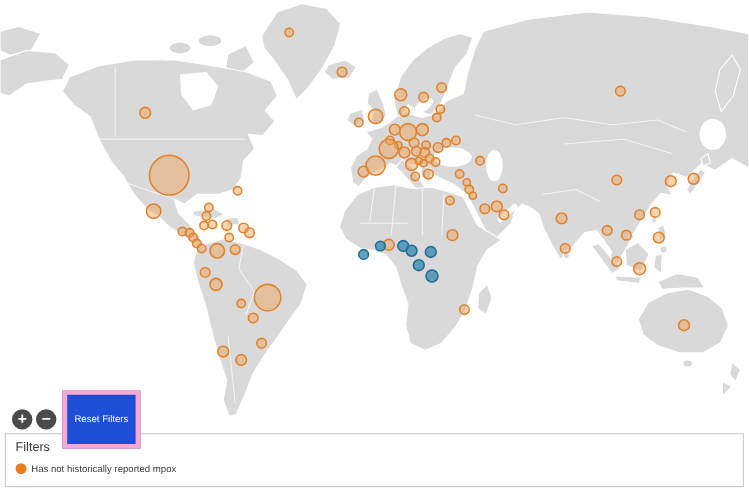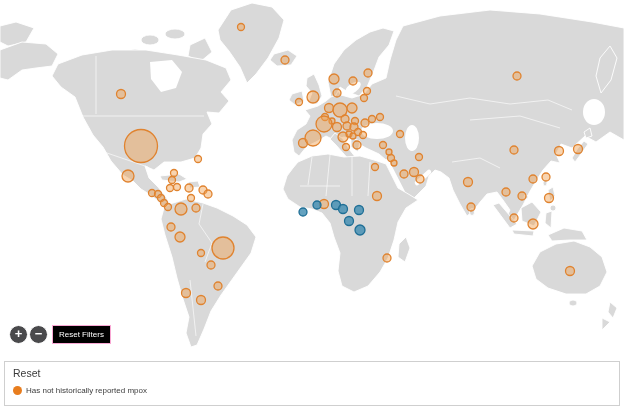--- a/index.html
+++ b/index.html
@@ -13,22 +13,22 @@
   .sea{fill:#ffffff;stroke:none}
   .sea-line{fill:none;stroke:#ffffff;stroke-linecap:round}
   .border{fill:none;stroke:#ffffff;stroke-width:0.7;opacity:.9}
   .controls{position:absolute;left:9px;top:325px;display:flex;align-items:center;z-index:5}
   .zoom-btn{
     width:17px;height:17px;border-radius:50%;background:#4a4a4c;color:#fff;
     border:1px solid #ffffff;text-align:center;font-size:13px;font-weight:bold;
     line-height:15px;margin-right:1px;cursor:pointer;user-select:none;
   }
   .reset-btn{
-    height:17px;background:#000000;color:#fff;font-size:8px;
-    border:1px solid #f9a8d4;padding:0 6px;margin-left:3px;
+    height:17px;background:#1d4ed8;color:#fff;font-size:8px;
+    border:4px solid #f9a8d4;padding:12px 6px;margin-left:3px;
     display:flex;align-items:center;cursor:pointer;white-space:nowrap;
   }
   .legend-box{
     position:absolute;left:4px;top:361px;width:614px;height:43px;
     border:1px solid #cfcfcf;background:#fff;
   }
   .legend-title{position:absolute;left:8px;top:5px;font-size:10.5px;color:#3a3a3a}
   .legend-item{position:absolute;top:24px;display:flex;align-items:flex-end;font-size:8px;color:#3c3c3c}
   .legend-item .dot{width:9px;height:9px;border-radius:50%;margin-right:4px;flex:0 0 auto}
   .legend-item.first{left:8px}
@@ -200,18 +200,18 @@
   </svg>
 </div>
 
 <div class="controls">
   <div class="zoom-btn">+</div>
   <div class="zoom-btn">−</div>
   <div class="reset-btn">Reset Filters</div>
 </div>
 
 <div class="legend-box">
-  <div class="legend-title">Reset</div>
+  <div class="legend-title">Filters</div>
   <div class="legend-item first">
     <span class="dot" style="background: rgb(232, 125, 30);"></span>
     <span>Has not historically reported mpox</span>
   </div>
 </div>
 
 </body></html>

